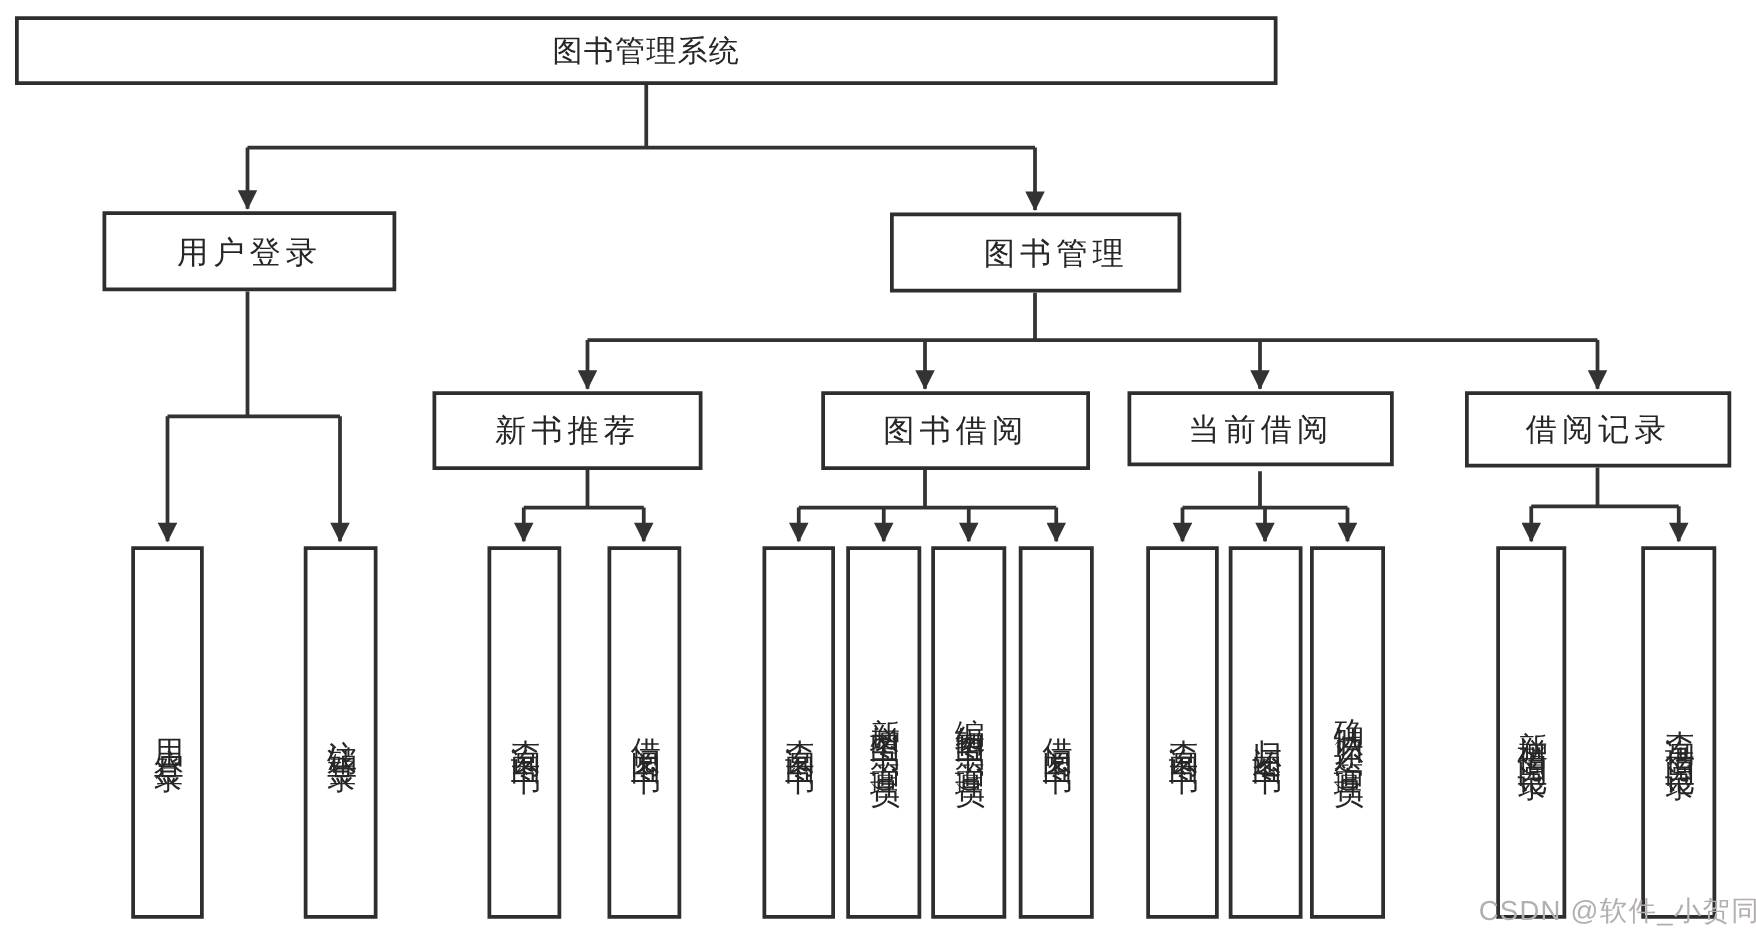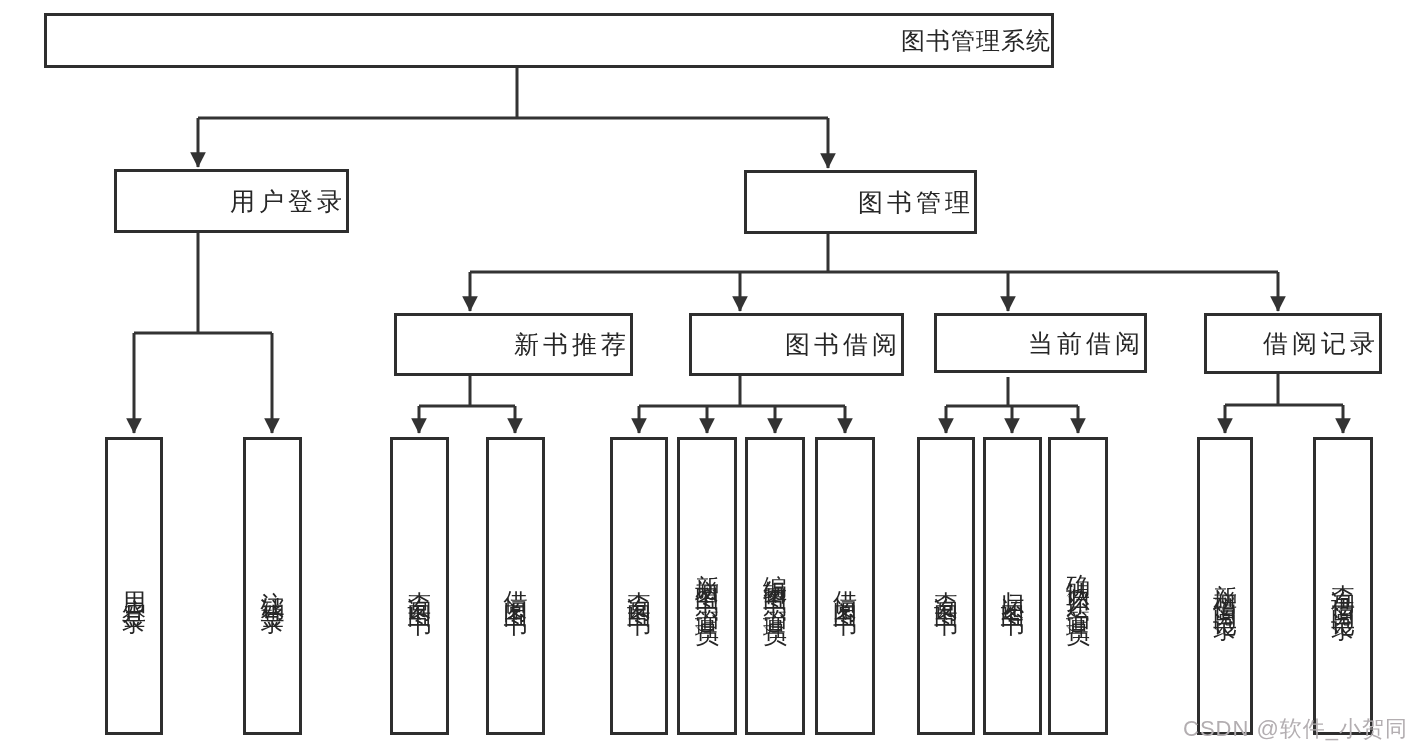--- a/index.html
+++ b/index.html
@@ -18,24 +18,23 @@
     color:var(--text);
     overflow:hidden;
   }
   .connector{position:absolute;left:0;top:0;width:1405px;height:747px;}
   .connector path.line{fill:none;stroke:var(--line);stroke-width:3;}
   .arrowfill{fill:var(--line);stroke:none;}
   .hbox{
     position:absolute;box-sizing:border-box;
     border:3px solid var(--border);
     background:var(--bg);
-    display:flex;align-items:center;justify-content:flex-end;
+    display:flex;align-items:center;justify-content:center;
     font-size:25px;letter-spacing:4px;
     white-space:nowrap;
-    margin-left:32px;
   }
   .rootbox{font-size:24px;letter-spacing:1px;}
   .leaf{
     position:absolute;box-sizing:border-box;
     border:3px solid var(--border);
     background:var(--bg);
     height:298px;top:437px;
     display:flex;align-items:center;justify-content:center;
     writing-mode:vertical-rl;
     text-orientation:mixed;
@@ -93,30 +92,30 @@
     <span>图书管理系统</span>
   </div>
 
   <div class="hbox" style="left:82px;top:169px;width:235px;height:64px;">
     <span>用户登录</span>
   </div>
   <div class="hbox" style="left:712px;top:170px;width:233px;height:64px;padding-left:33px;">
     <span>图书管理</span>
   </div>
 
-  <div class="hbox" style="left:362px;top:313px;width:239px;height:63px;">
+  <div class="hbox" style="left:346px;top:313px;width:216px;height:63px;">
     <span>新书推荐</span>
   </div>
   <div class="hbox" style="left:657px;top:313px;width:215px;height:63px;">
     <span>图书借阅</span>
   </div>
   <div class="hbox" style="left:902px;top:313px;width:213px;height:60px;">
     <span>当前借阅</span>
   </div>
-  <div class="hbox" style="left:1172px;top:313px;width:178px;height:61px;">
+  <div class="hbox" style="left:1172px;top:313px;width:213px;height:61px;">
     <span>借阅记录</span>
   </div>
 
   <div class="leaf" style="left:105px;width:58px;">
     <span>用户登录</span>
   </div>
   <div class="leaf" style="left:243px;width:59px;">
     <span>注销登录</span>
   </div>
   <div class="leaf" style="left:390px;width:59px;">

